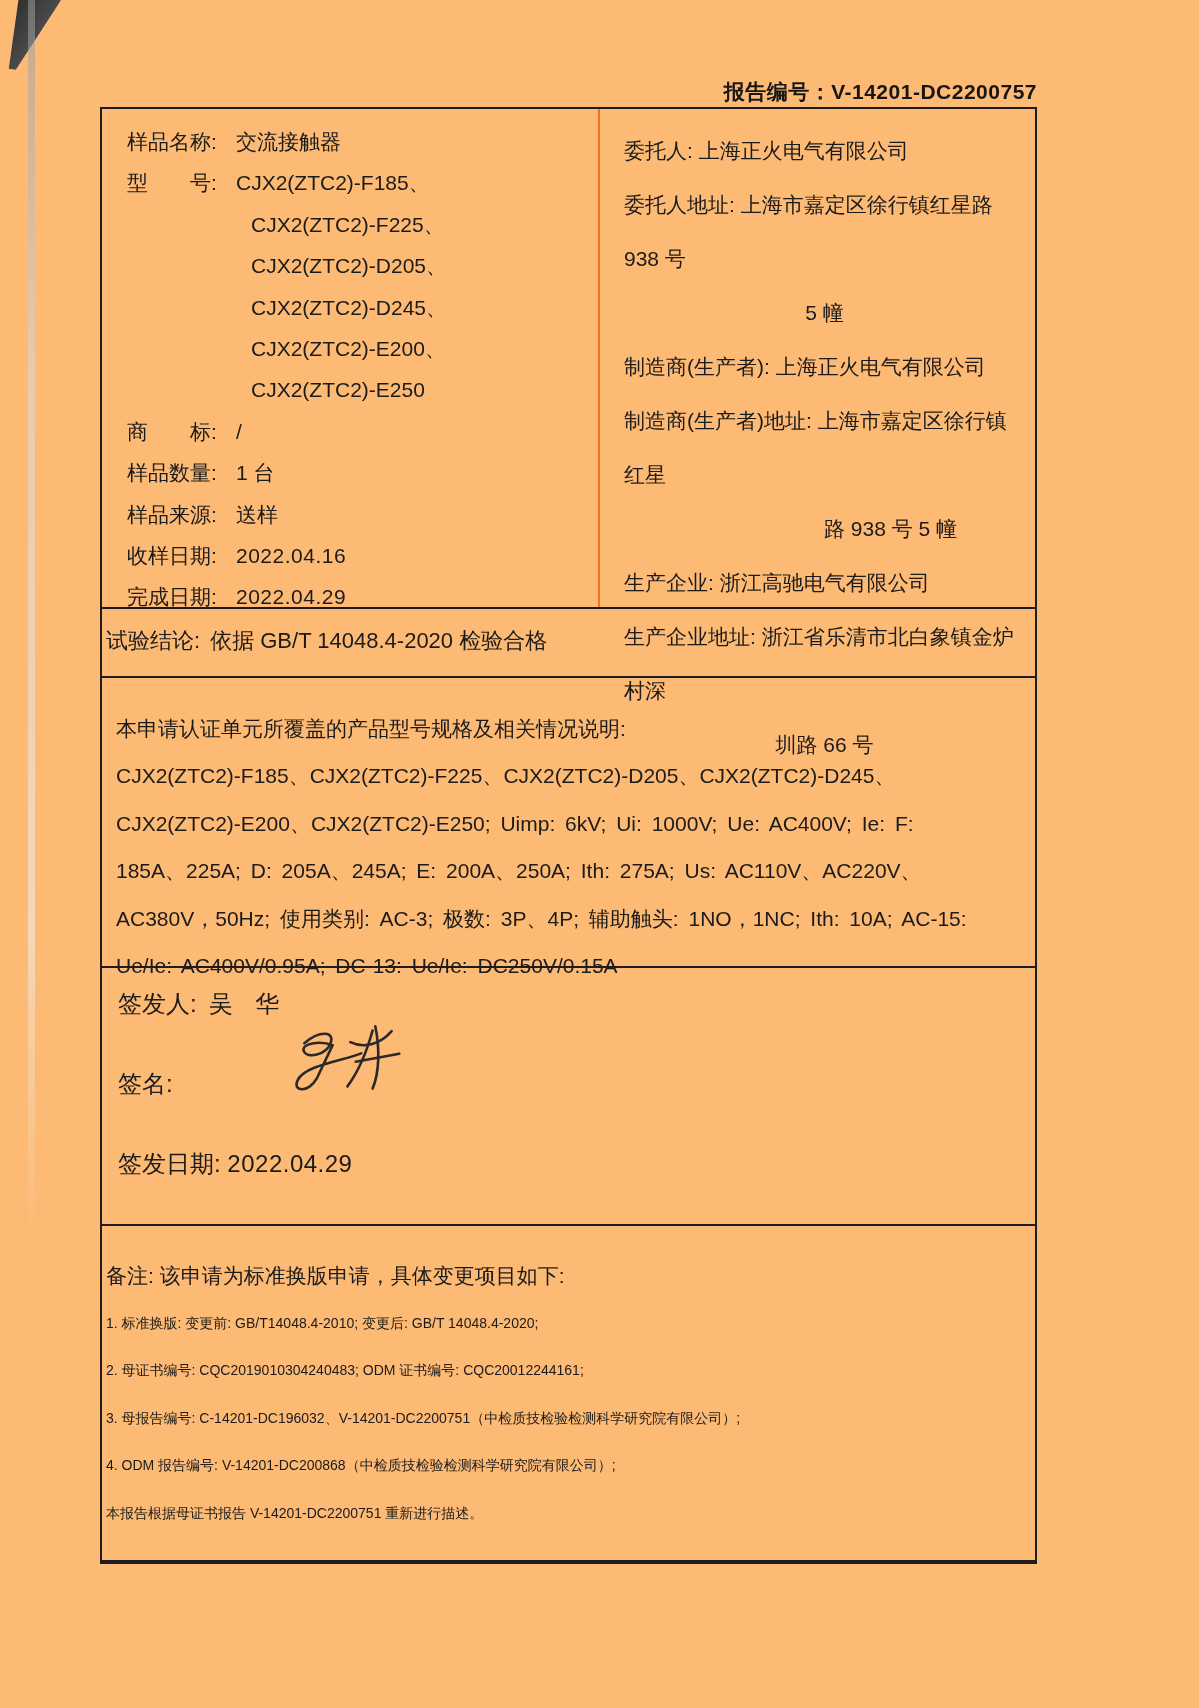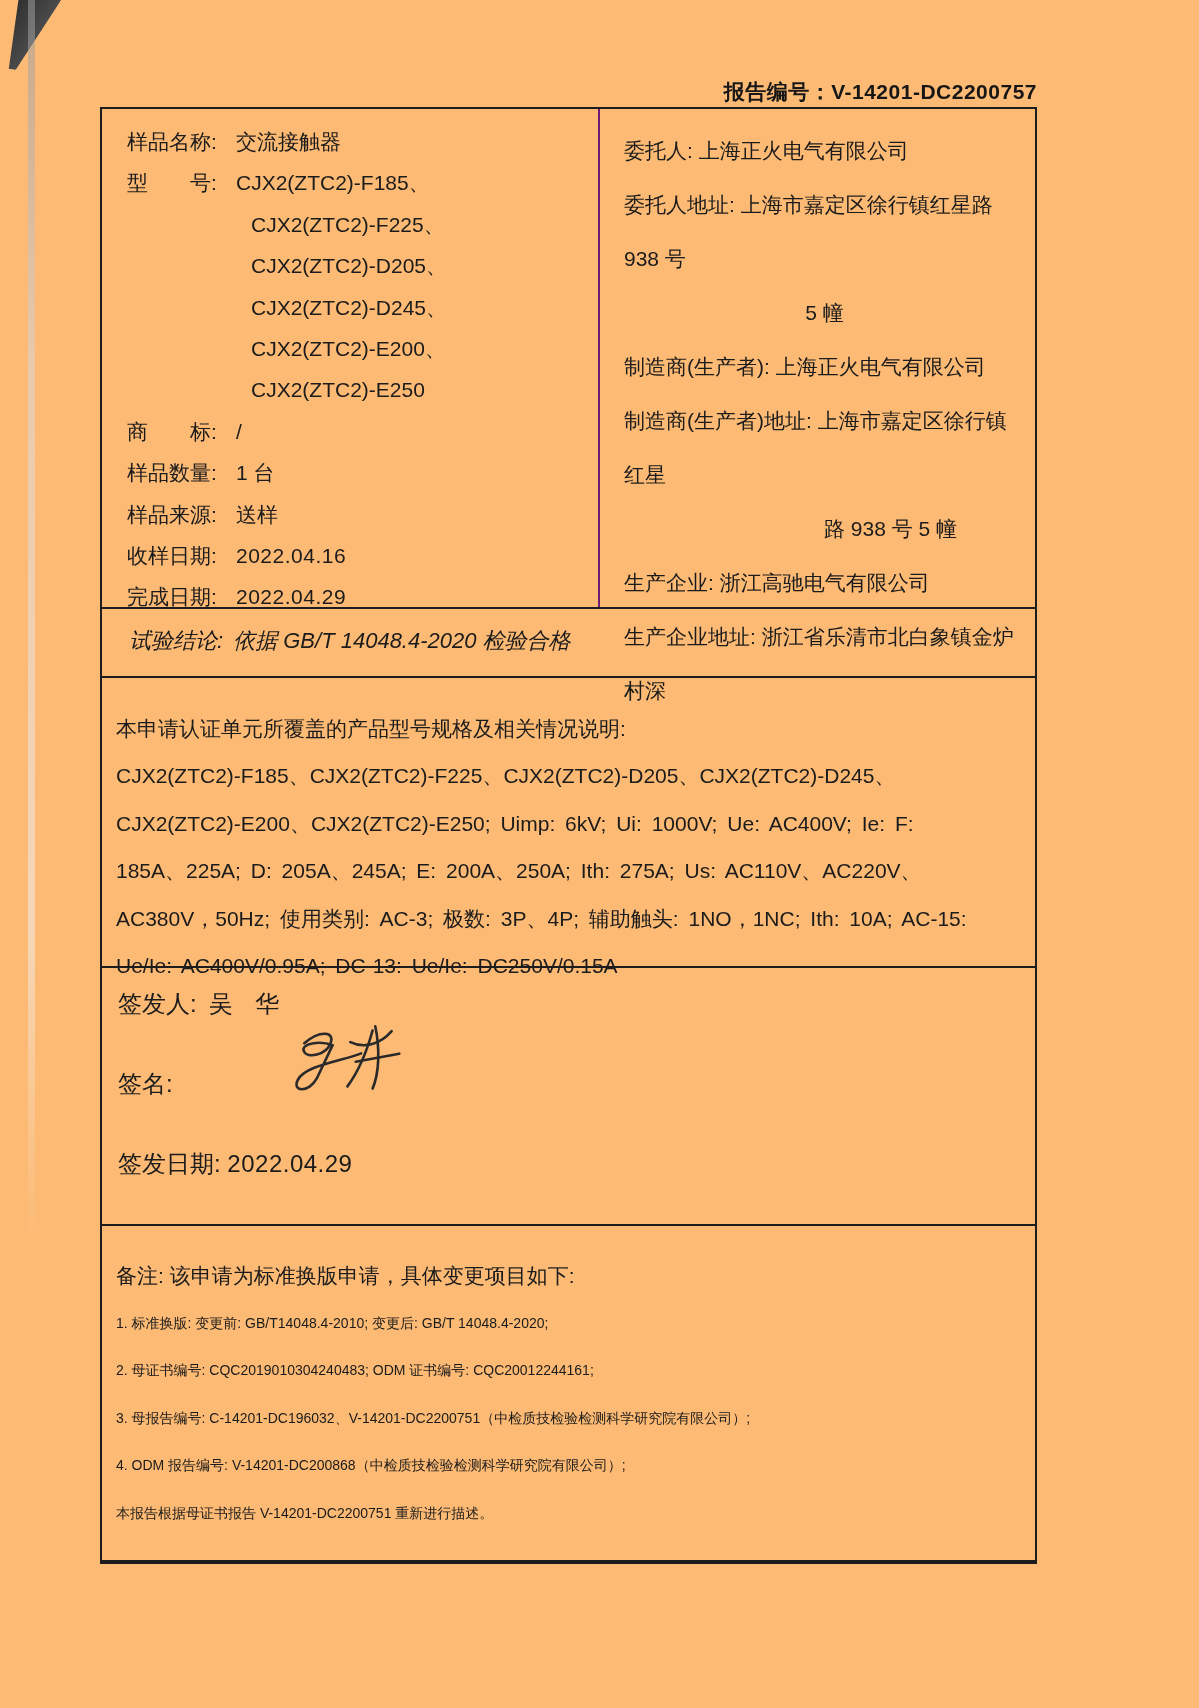--- a/index.html
+++ b/index.html
@@ -30,47 +30,47 @@
   .doc-table{
     position:absolute;left:100px;top:107px;width:937px;
     border:2px solid #1d1d1d;border-bottom-width:4px;
     box-sizing:border-box;background:transparent;
   }
   .sec{box-sizing:border-box;border-top:2px solid #1d1d1d;}
   .sec:first-child{border-top:none;}
   
   .sec-info{display:flex;height:498px;}
   .cell-left{
-    width:498px;box-sizing:border-box;border-right:2px solid #701a75;
+    width:498px;box-sizing:border-box;border-right:2px solid #f97316;
     padding:12px 0 0 25px;font-size:21px;line-height:41.4px;
   }
   .cell-right{
     flex:1;box-sizing:border-box;
     padding:15px 10px 0 24px;font-size:21px;line-height:54px;
   }
   .lbl{display:inline-block;min-width:103px;}
   .val{margin-left:6px;}
   .model-line{padding-left:124px;}
   .addr-center{text-align:center;}
   .addr-indent{margin-left:200px;}
   
-  .sec-conclusion{height:69px;padding:17px 0 0 27px;font-size:22px;font-style:italic;}
+  .sec-conclusion{height:69px;padding:17px 0 0 4px;font-size:22px;}
   .sec-conclusion .c-label{margin-right:10px;}
   
   .sec-coverage{height:290px;padding:27px 14px 0 14px;font-size:21px;line-height:47.4px;}
   .sec-coverage .cov-line{white-space:nowrap;word-spacing:4px;}
   
   .sec-sign{height:258px;position:relative;font-size:24px;}
   .row-issuer{position:absolute;left:16px;top:20px;}
   .row-signname{position:absolute;left:16px;top:100px;}
   .row-signdate{position:absolute;left:16px;top:180px;}
   .sign-script{position:absolute;left:170px;top:50px;transform:rotate(-4deg);}
   .issuer-name{margin-left:12px;letter-spacing:8px;}
   
-  .sec-remarks{height:336px;padding:26px 14px 0 14px;font-size:21px;line-height:47.5px;}
+  .sec-remarks{height:336px;padding:26px 14px 0 4px;font-size:21px;line-height:47.5px;}
   .sec-remarks .rm-item{font-size:14px;white-space:nowrap;}
   .date-val,.num-val{letter-spacing:.5px;}
 </style>
 </head>
 <body>
 
 <div class="page">
 
   <div class="corner-mark"></div>
   <div class="edge-shadow"></div>
@@ -96,20 +96,21 @@
       </div>
       <div class="cell-right">
         <div><span>委托人:</span> <span>上海正火电气有限公司</span></div>
         <div><span>委托人地址:</span> <span>上海市嘉定区徐行镇红星路 938 号</span></div>
         <div class="addr-center">5 幢</div>
         <div><span>制造商(生产者):</span> <span>上海正火电气有限公司</span></div>
         <div><span>制造商(生产者)地址:</span> <span>上海市嘉定区徐行镇红星</span></div>
         <div class="addr-indent">路 938 号 5 幢</div>
         <div><span>生产企业:</span> <span>浙江高驰电气有限公司</span></div>
         <div><span>生产企业地址:</span> <span>浙江省乐清市北白象镇金炉村深</span></div>
+        <div class="addr-center">圳路 66 号</div>
       </div>
     </div>
 
     <div class="sec sec-conclusion">
       <span class="c-label">试验结论:</span><span>依据 GB/T 14048.4-2020 检验合格</span>
     </div>
 
     <div class="sec sec-coverage">
       <div>本申请认证单元所覆盖的产品型号规格及相关情况说明:</div>
       <div class="cov-line">CJX2(ZTC2)-F185、CJX2(ZTC2)-F225、CJX2(ZTC2)-D205、CJX2(ZTC2)-D245、</div>

